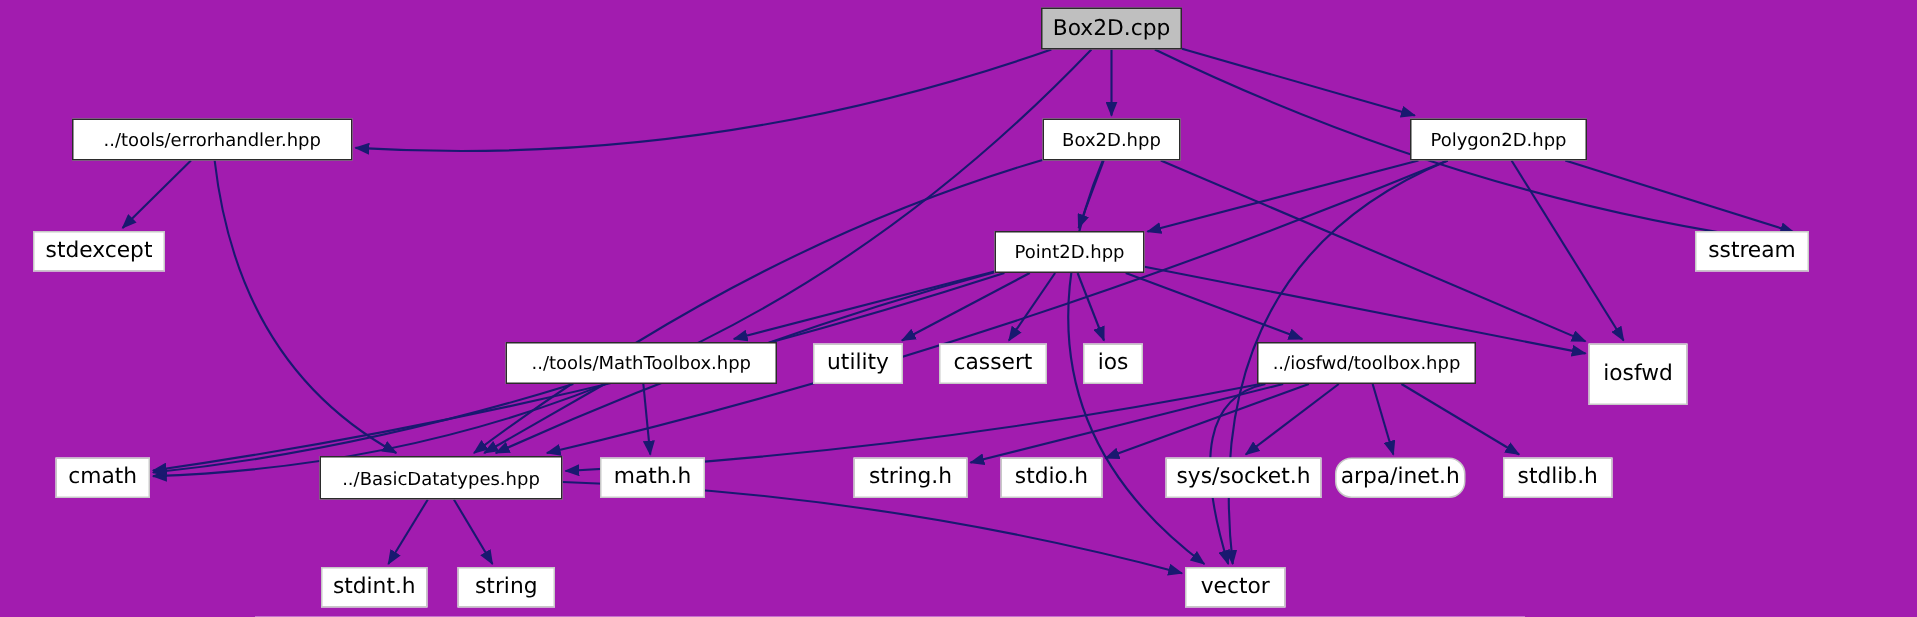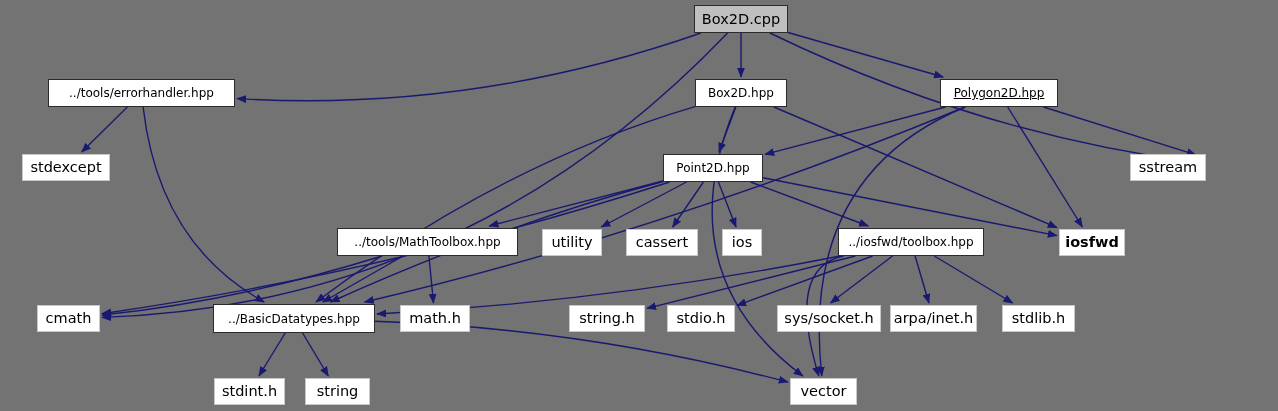--- a/index.html
+++ b/index.html
@@ -1,18 +1,18 @@
 <!DOCTYPE html>
 <html><head>
 <meta charset="utf-8">
 <style>
   html,body{margin:0;padding:0;background:#ffffff;}
   body{width:1278px;height:411px;overflow:hidden;
        font-family:"DejaVu Sans","Liberation Sans",sans-serif;}
-  #graph{position:relative;width:1278px;height:411px;background:#737373;}
+  #graph{position:relative;width:1278px;height:411px;background:#a21caf;}
   #edges{position:absolute;left:0;top:0;width:1278px;height:411px;}
   .node{position:absolute;box-sizing:border-box;display:flex;align-items:center;
         justify-content:center;background:#ffffff;white-space:nowrap;}
   .node span{display:block;line-height:1;}
   .node.plain{border:1px solid #c8c8c8;color:#000;font-size:14.5px;}
   .node.hdr{border:1.6px solid #2b2b2b;color:#000;font-size:12px;}
   .node.root{border:1.6px solid #2b2b2b;background:#bfbfbf;color:#000;font-size:14.5px;}
 </style>
 </head>
 <body>
@@ -67,21 +67,21 @@
   <div id="nodes">
       <div class="node root" style="left: 694px; top: 5px; width: 94px; height: 28px;">
         <span>Box2D.cpp</span>
       </div>
       <div class="node hdr" style="left: 48px; top: 79px; width: 187px; height: 28px;">
         <span>../tools/errorhandler.hpp</span>
       </div>
       <div class="node hdr" style="left: 695px; top: 79px; width: 92px; height: 28px;">
         <span>Box2D.hpp</span>
       </div>
-      <div class="node hdr" style="left: 940px; top: 79px; width: 118px; height: 28px; text-decoration: underline;">
+      <div class="node hdr" style="left: 940px; top: 79px; width: 118px; height: 28px;">
         <span>Polygon2D.hpp</span>
       </div>
       <div class="node plain" style="left: 22px; top: 154px; width: 88px; height: 27px; align-items: center;">
         <span>stdexcept</span>
       </div>
       <div class="node hdr" style="left: 663px; top: 154px; width: 100px; height: 28px;">
         <span>Point2D.hpp</span>
       </div>
       <div class="node plain" style="left: 1130px; top: 154px; width: 76px; height: 27px;">
         <span>sstream</span>
@@ -94,42 +94,42 @@
       </div>
       <div class="node plain" style="left: 626px; top: 229px; width: 72px; height: 27px;">
         <span>cassert</span>
       </div>
       <div class="node plain" style="left: 722px; top: 229px; width: 40px; height: 27px;">
         <span>ios</span>
       </div>
       <div class="node hdr" style="left: 838px; top: 228px; width: 146px; height: 28px;">
         <span>../iosfwd/toolbox.hpp</span>
       </div>
-      <div class="node plain" style="left: 1059px; top: 229px; width: 66px; height: 27px; font-weight: bold;">
+      <div class="node plain" style="left: 1059px; top: 229px; width: 66px; height: 41px;">
         <span>iosfwd</span>
       </div>
       <div class="node plain" style="left: 37px; top: 305px; width: 63px; height: 27px;">
         <span>cmath</span>
       </div>
       <div class="node hdr" style="left: 213px; top: 304px; width: 162px; height: 29px;">
         <span>../BasicDatatypes.hpp</span>
       </div>
       <div class="node plain" style="left: 400px; top: 305px; width: 70px; height: 27px;">
         <span>math.h</span>
       </div>
       <div class="node plain" style="left: 569px; top: 305px; width: 76px; height: 27px;">
         <span>string.h</span>
       </div>
       <div class="node plain" style="left: 667px; top: 305px; width: 68px; height: 27px;">
         <span>stdio.h</span>
       </div>
       <div class="node plain" style="left: 758px; top: 305px; width: 104px; height: 27px; margin-left: 19px;">
         <span>sys/socket.h</span>
       </div>
-      <div class="node plain" style="left: 890px; top: 305px; width: 87px; height: 27px;">
+      <div class="node plain" style="left: 890px; top: 305px; width: 87px; height: 27px; border-radius: 11px;">
         <span>arpa/inet.h</span>
       </div>
       <div class="node plain" style="left: 1002px; top: 305px; width: 73px; height: 27px;">
         <span>stdlib.h</span>
       </div>
       <div class="node plain" style="left: 214px; top: 378px; width: 71px; height: 27px;">
         <span>stdint.h</span>
       </div>
       <div class="node plain" style="left: 305px; top: 378px; width: 65px; height: 27px;">
         <span>string</span>

